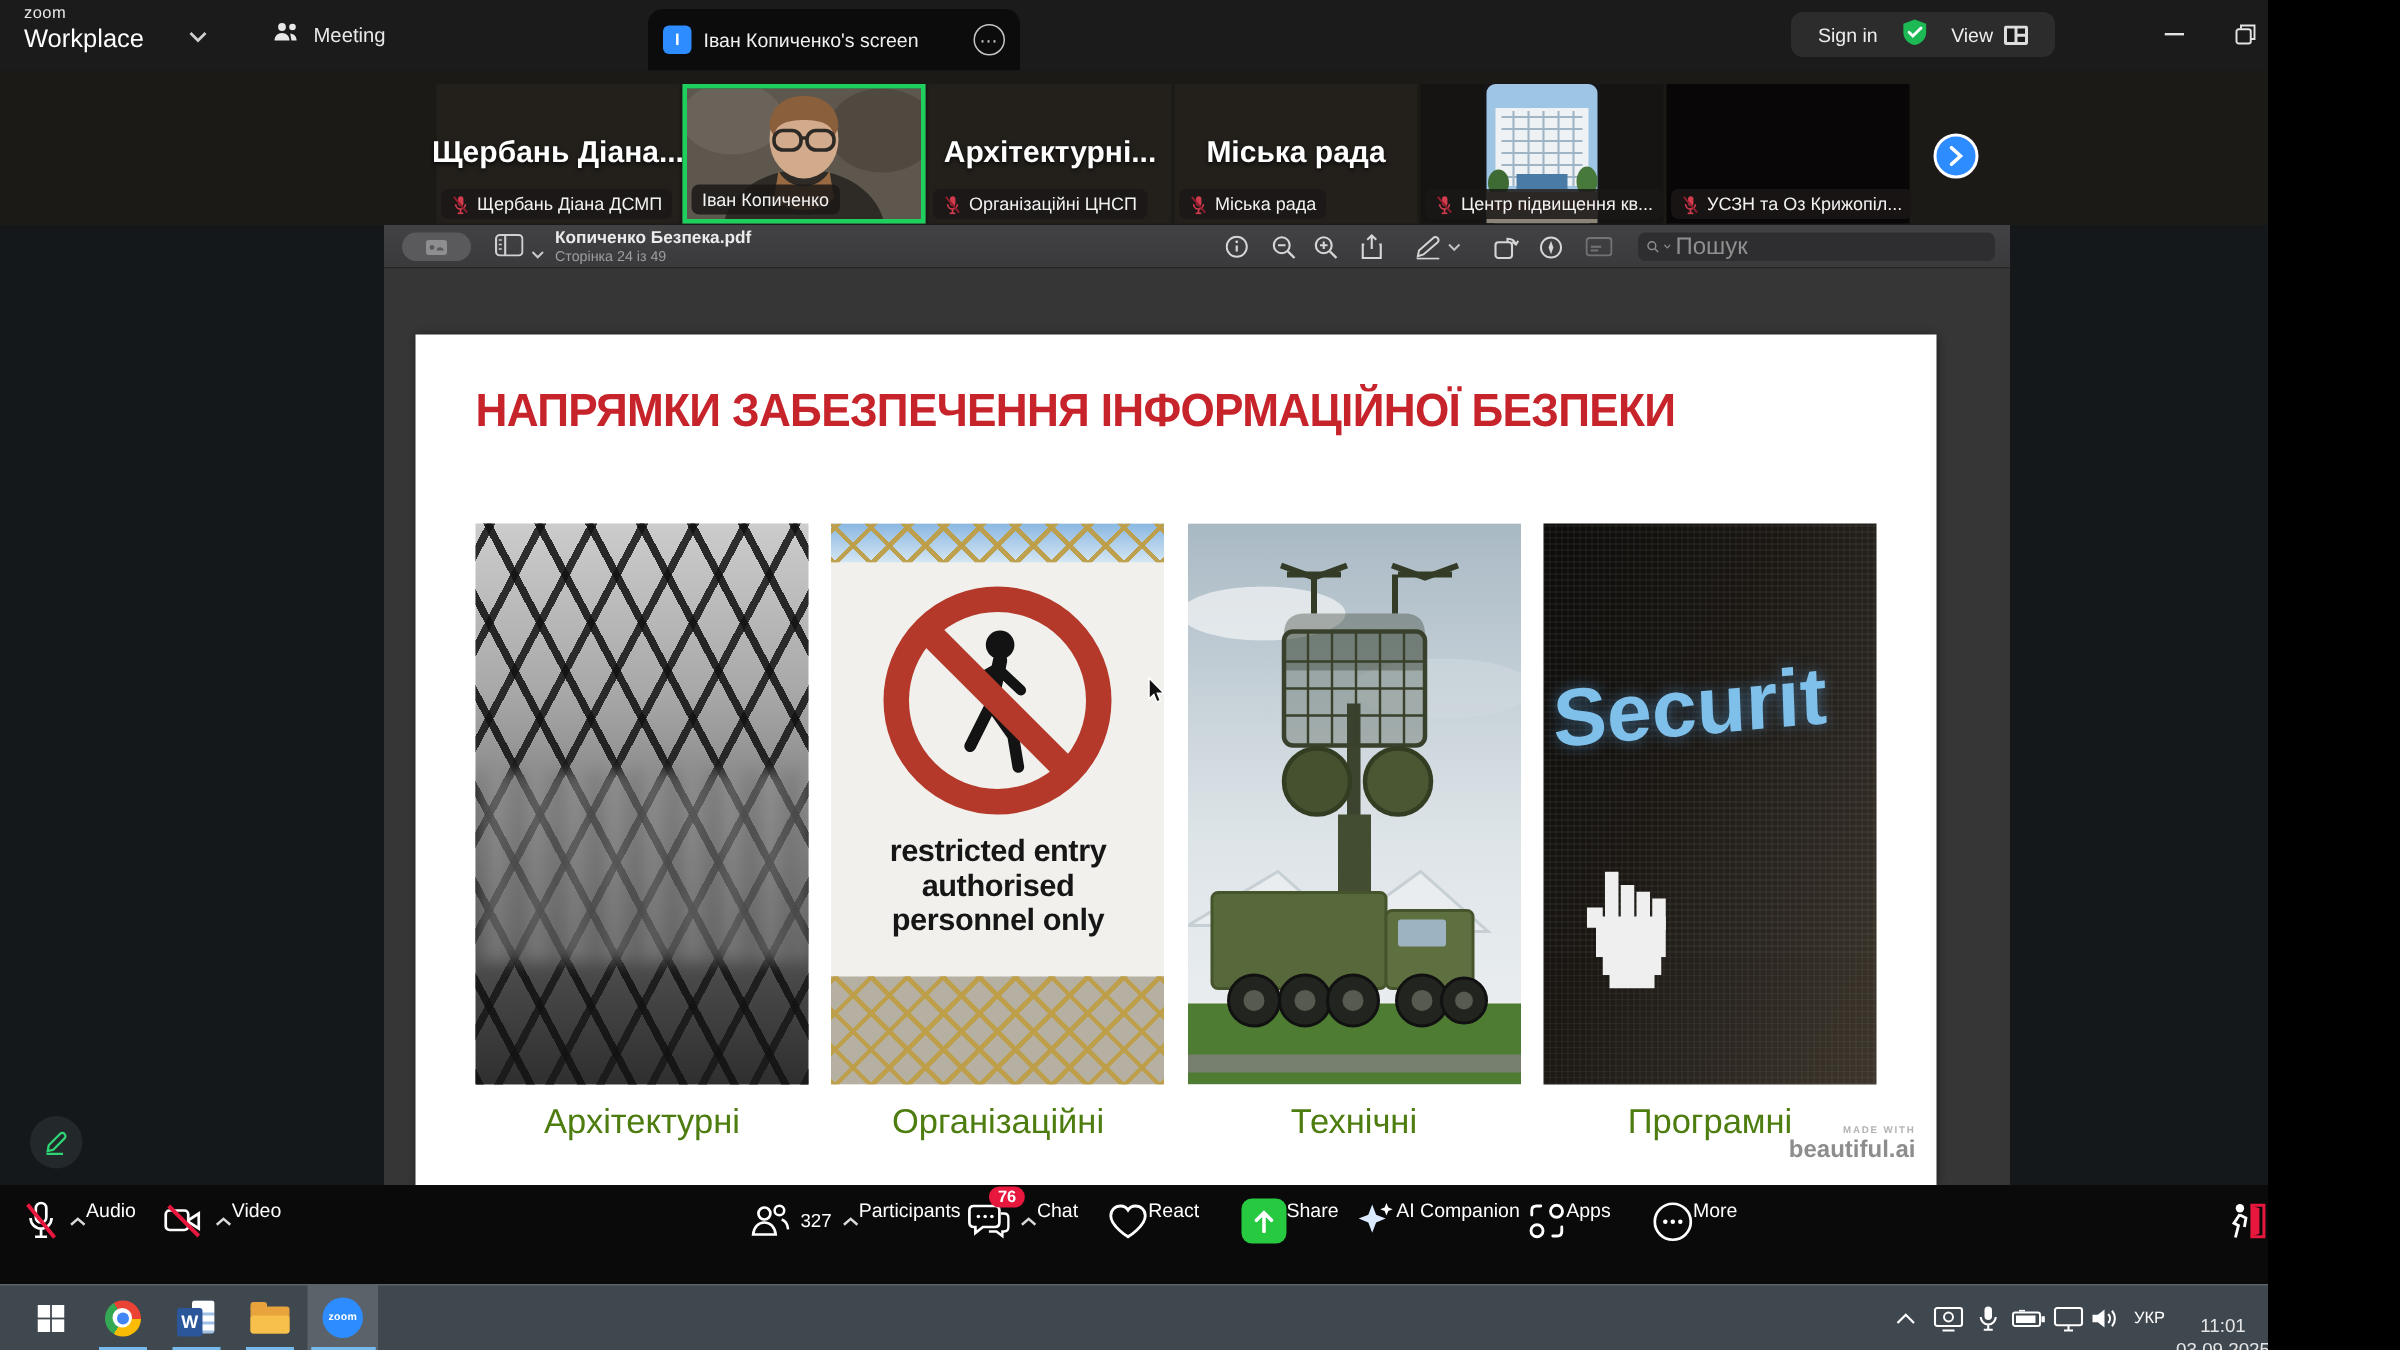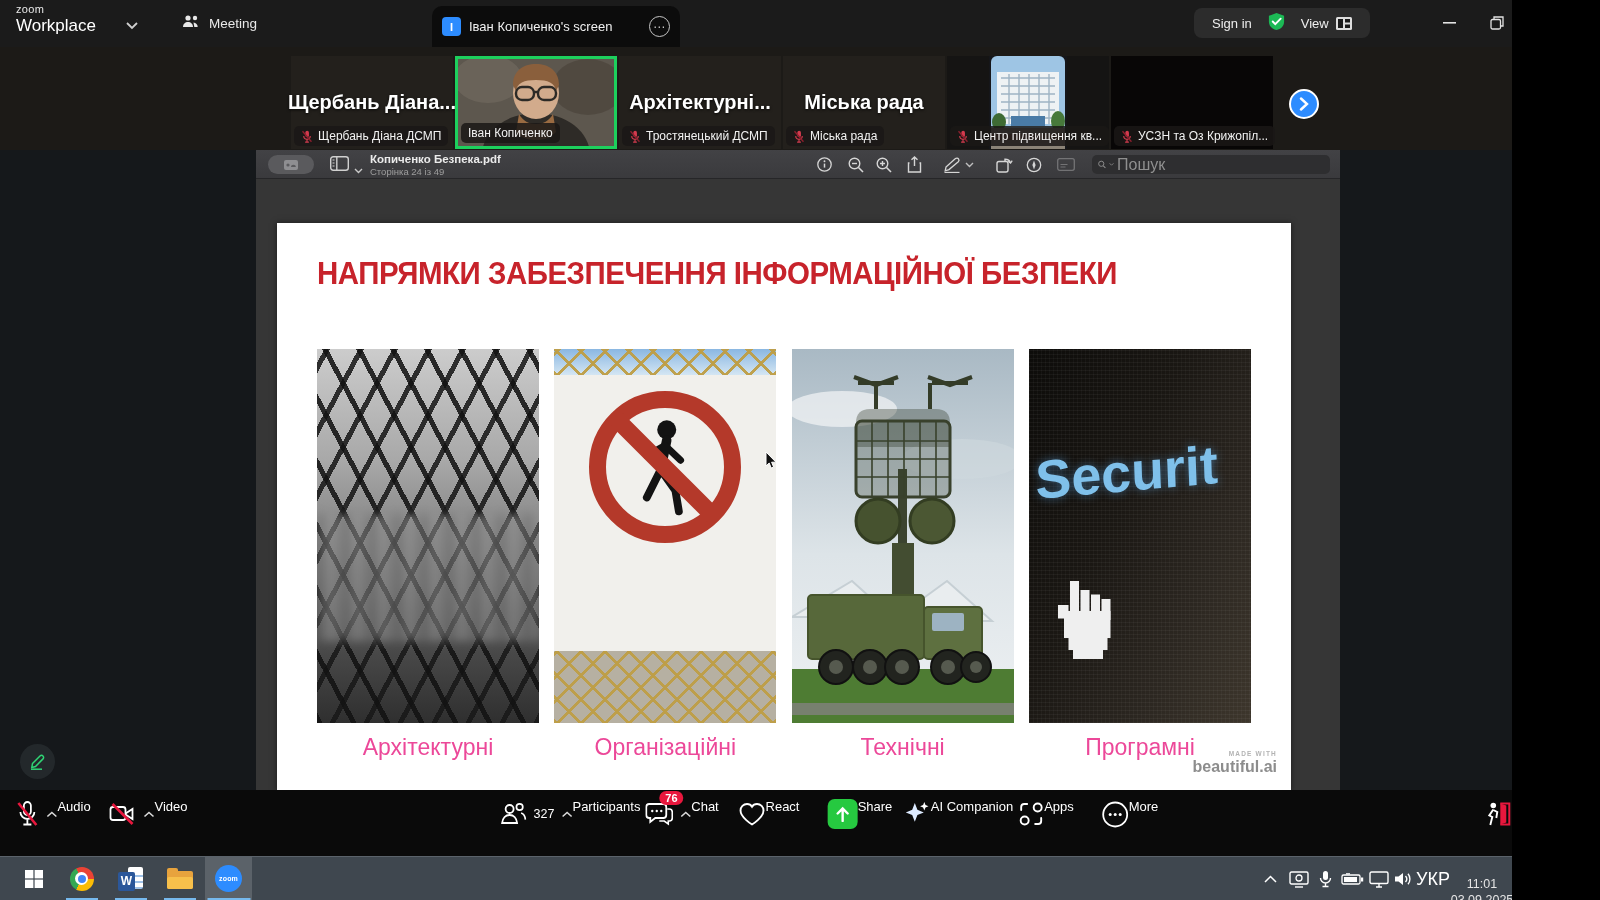--- a/index.html
+++ b/index.html
@@ -49,21 +49,21 @@
   .search input{flex:1;background:transparent;border:none;outline:none;color:#cfcfcf;font-size:16px;font-family:Liberation Sans, sans-serif}
   .search input::placeholder{color:#8f8f8f}
   .pdf-doc{position:absolute;left:0;top:29px;width:100%;height:612px;background:#363636}
   .page{position:absolute;left:21px;top:44px;width:1014px;height:568px;background:#fff;box-shadow:0 0 6px rgba(0,0,0,.5)}
 
   
   .slide-title{position:absolute;left:40px;top:33px;font-size:31px;font-weight:800;color:var(--slide-title-red);letter-spacing:-.5px;white-space:nowrap;transform:scaleX(.95);transform-origin:left}
   .cols{position:absolute;left:40px;top:126px;width:934px;display:flex;justify-content:space-between}
   .col{width:222px}
   .imgbox{width:222px;height:374px;position:relative;overflow:hidden;background:#ddd}
-  .caption{margin-top:11px;text-align:center;font-size:23px;color:#ec4899}
+  .caption{margin-top:11px;text-align:center;font-size:23px;color:#4d7c0f}
   .watermark{position:absolute;right:14px;top:527px;text-align:right}
   .wm-s{font-size:6.5px;letter-spacing:1.2px;color:#b3b3b3;font-weight:700}
   .wm-b{font-size:16px;color:#8d8d8d;font-weight:700;margin-top:1px}
   .cursor{position:absolute;left:488px;top:228px;z-index:5}
 
   
   .fence{background:
     repeating-linear-gradient(62deg, rgba(18,18,18,.88) 0 5px, transparent 5px 30px),
     repeating-linear-gradient(-62deg, rgba(24,24,24,.88) 0 5px, transparent 5px 30px),
     linear-gradient(180deg,#cccccc 0%,#a8a8a8 30%,#7b7b7b 55%,#4a4a4a 80%,#2f2f2f 100%)}
@@ -226,21 +226,21 @@
     </div>
 
     <div class="tile" style="left:619px">
       <div class="big-name">Архітектурні...</div>
       <div class="pill">
         <svg width="12" height="13" viewBox="0 0 14 16">
             <rect x="5" y="1" width="4.4" height="8" rx="2.2" fill="#d33b4e"></rect>
             <path d="M3 7.5a4 4 0 0 0 8 0M7 11.5V15M4.7 15h4.6" fill="none" stroke="#d33b4e" stroke-width="1.4"></path>
             <path d="M1.5 1.5l11 13" stroke="#8f1f2e" stroke-width="1.6"></path>
           </svg>
-        <span>Тростянецький ДСМП</span>
+        <span>Організаційні ЦНСП</span>
       </div>
     </div>
 
     <div class="tile" style="left:783px">
       <div class="big-name">Міська рада</div>
       <div class="pill">
         <svg width="12" height="13" viewBox="0 0 14 16">
             <rect x="5" y="1" width="4.4" height="8" rx="2.2" fill="#d33b4e"></rect>
             <path d="M3 7.5a4 4 0 0 0 8 0M7 11.5V15M4.7 15h4.6" fill="none" stroke="#d33b4e" stroke-width="1.4"></path>
             <path d="M1.5 1.5l11 13" stroke="#8f1f2e" stroke-width="1.6"></path>
@@ -411,20 +411,25 @@
               <div class="sign-body">
                 <div class="ban">
                   <svg width="90" height="104" viewBox="0 0 100 120">
                     <circle cx="52" cy="16" r="11" fill="#131313"></circle>
                     <path d="M52 28L45 62" stroke="#131313" stroke-width="11" stroke-linecap="round"></path>
                     <path d="M50 34L29 46M50 34l18 17" stroke="#131313" stroke-width="8" stroke-linecap="round"></path>
                     <path d="M45 62L29 94M45 62l17 24 4 24" fill="none" stroke="#131313" stroke-width="9" stroke-linecap="round"></path>
                   </svg>
                   <div class="slash"></div>
                 </div>
+              </div>
+              <div class="sign-text">
+                <div>restricted entry</div>
+                <div>authorised</div>
+                <div>personnel only</div>
               </div>
               <div class="sign-fence">
                   <div class="gold" style="position:absolute;inset:0"></div>
                 </div>
             </div>
             <div class="caption">Організаційні</div>
           </div>
 
           <div class="col">
             <div class="imgbox">
@@ -718,21 +723,21 @@
           <rect x="1" y="1" width="18" height="11.5" rx="1.5" fill="none" stroke="#fff" stroke-width="1.4"></rect>
           <path d="M7 16h6M10 13v3" stroke="#fff" stroke-width="1.4"></path>
         </svg>
     </div>
     <div class="tray" style="left:1390px;width:26px">
       <svg width="19" height="16" viewBox="0 0 19 16">
           <path d="M1 5.5h3.5L9 2v12L4.5 10.5H1z" fill="#fff"></path>
           <path d="M11.5 5a4.5 4.5 0 0 1 0 6M14 2.8a8 8 0 0 1 0 10.4" fill="none" stroke="#fff" stroke-width="1.4"></path>
         </svg>
     </div>
-    <div class="tray" style="left:1414px;width:38px;font-size:18px">
+    <div class="tray" style="left:1414px;width:38px;font-size:11px">
       <span>УКР</span>
     </div>
     <div class="clock">
       <div>11:01</div>
       <div>03.09.2025</div>
     </div>
     <div class="notif">
       <svg width="24" height="22" viewBox="0 0 24 22">
           <path d="M2 1h20v15h-7l-5 5v-5H2z" fill="#fff"></path>
           <path d="M6 6h12M6 10h9" stroke="#3f474f" stroke-width="1.6"></path>

